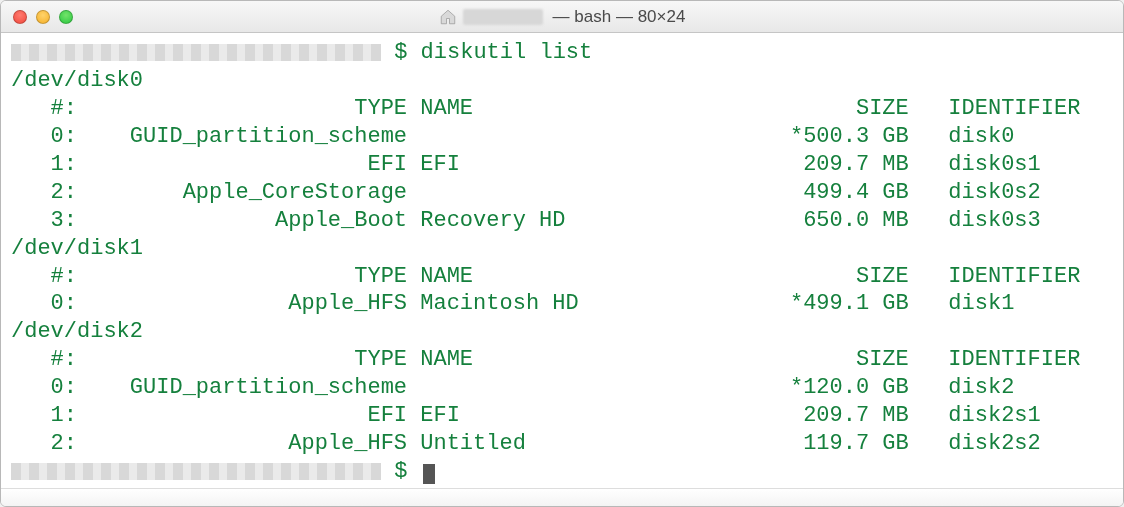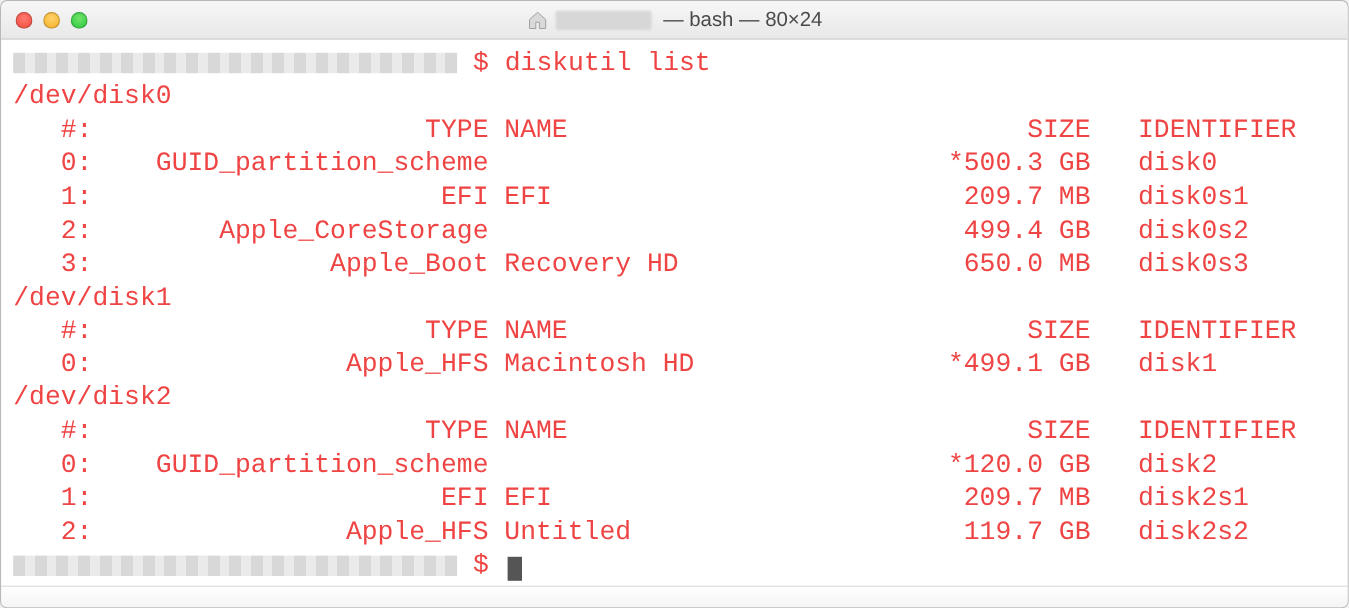--- a/index.html
+++ b/index.html
@@ -68,21 +68,21 @@
       margin-right: 4px;
     }
     .title-text {
       color: #4a4a4a;
       font-family: -apple-system, "Helvetica Neue", Arial, sans-serif;
       font-size: 17px;
     }
     .terminal {
       flex: 1;
       background: #fff;
-      color: #ef4444;
+      color: #15803d;
       font-size: 22px;
       line-height: 1.27;
       padding: 6px 18px 2px 10px;
       white-space: pre;
       overflow: hidden;
     }
     .cursor {
       display: inline-block;
       width: 12px;
       height: 20px;

